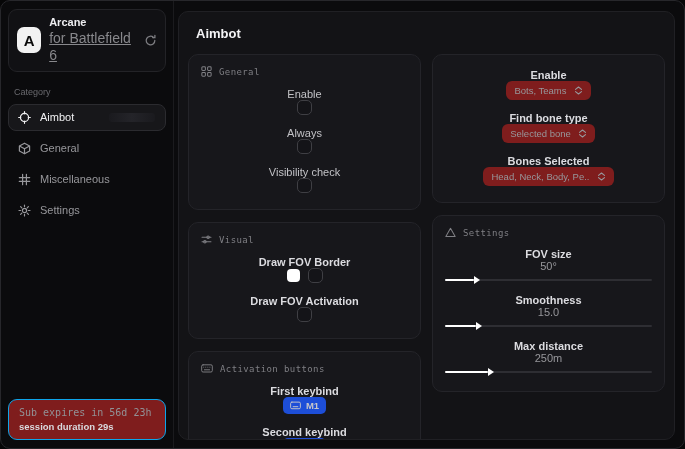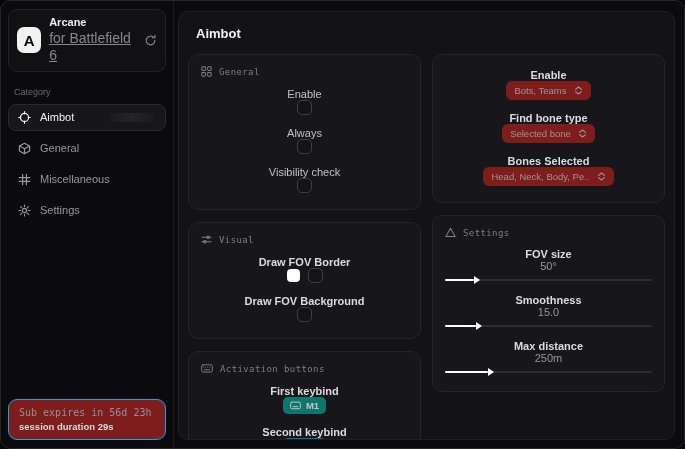--- a/index.html
+++ b/index.html
@@ -44,21 +44,21 @@
     font-family:"DejaVu Sans Mono", monospace; font-size:9px; letter-spacing:.4px;
     padding:3px 0 5px; }
   .row { display:flex; align-items:center; justify-content:center; padding:6px 0;
     min-height:23px;flex-direction:column; }
   .row-label { font-size:11px; font-weight:600; color:#dcdce0; white-space:nowrap; }
   .dim .row-label { color:#c2c2c6; font-weight:500; }
   .controls { display:flex; align-items:center; gap:8px; }
   .checkbox { width:15px; height:15px; border-radius:5px; border:1.5px solid #3f3f44;
     background:#141418; cursor:pointer; flex:none; }
   .swatch { width:13px; height:13px; border-radius:4px; cursor:pointer; flex:none; }
-  .keypill { display:flex; align-items:center; gap:5px; background:#0f766e; border-radius:5px;
+  .keypill { display:flex; align-items:center; gap:5px; background:#1d4ed8; border-radius:5px;
     padding:3px 7px; font-size:9.5px; font-weight:600; color:#c6c6ca; cursor:pointer; }
   .select-pill { display:flex; align-items:center; gap:7px; background:#7f1d1d;
     border-radius:6px; padding:4px 8px; font-size:9.5px; color:#97979b; cursor:pointer;
     max-width:150px; }
   .select-pill .val { overflow:hidden; text-overflow:ellipsis; white-space:nowrap; }
   .acc-row { padding:5px 0 0; }
   .acc-top { display:flex; justify-content:space-between; align-items:center;flex-direction:column; }
   .acc-val { font-size:11px; color:#97979b; }
   .slider { margin:7px 0 8px; height:2px; background:#2e2e33; border-radius:1px;
     position:relative; cursor:pointer; }
@@ -169,21 +169,21 @@
             <span>Visual</span>
           </div>
           <div class="row">
             <span class="row-label">Draw FOV Border</span>
             <span class="controls">
               <span class="swatch" style="background: rgb(255, 255, 255);"></span>
               <span class="checkbox"></span>
             </span>
           </div>
           <div class="row">
-            <span class="row-label">Draw FOV Background</span>
+            <span class="row-label">Draw FOV Activation</span>
             <span class="checkbox"></span>
           </div>
         </div>
 
         <div class="card">
           <div class="card-head">
             <svg width="12" height="11" viewBox="0 0 14 11" fill="none" stroke="currentColor" stroke-width="1.1" stroke-linecap="round">
               <rect x=".8" y="1.2" width="12.4" height="8.4" rx="1.6"></rect>
               <path d="M3.2 4h.01M5.6 4h.01M8 4h.01M10.4 4h.01M4 7h6"></path>
             </svg>

